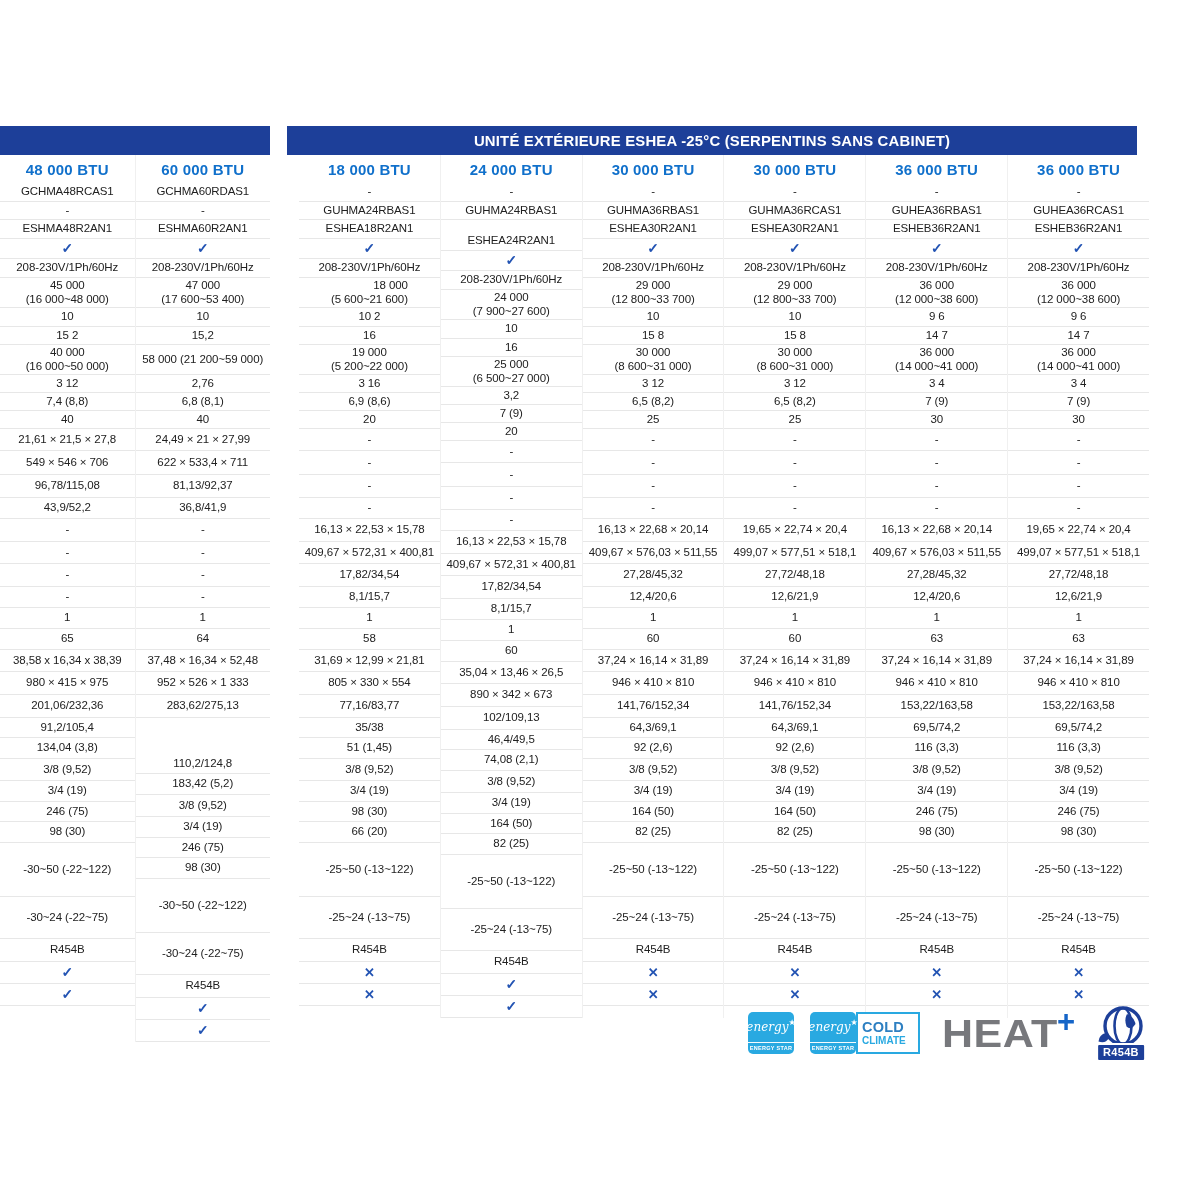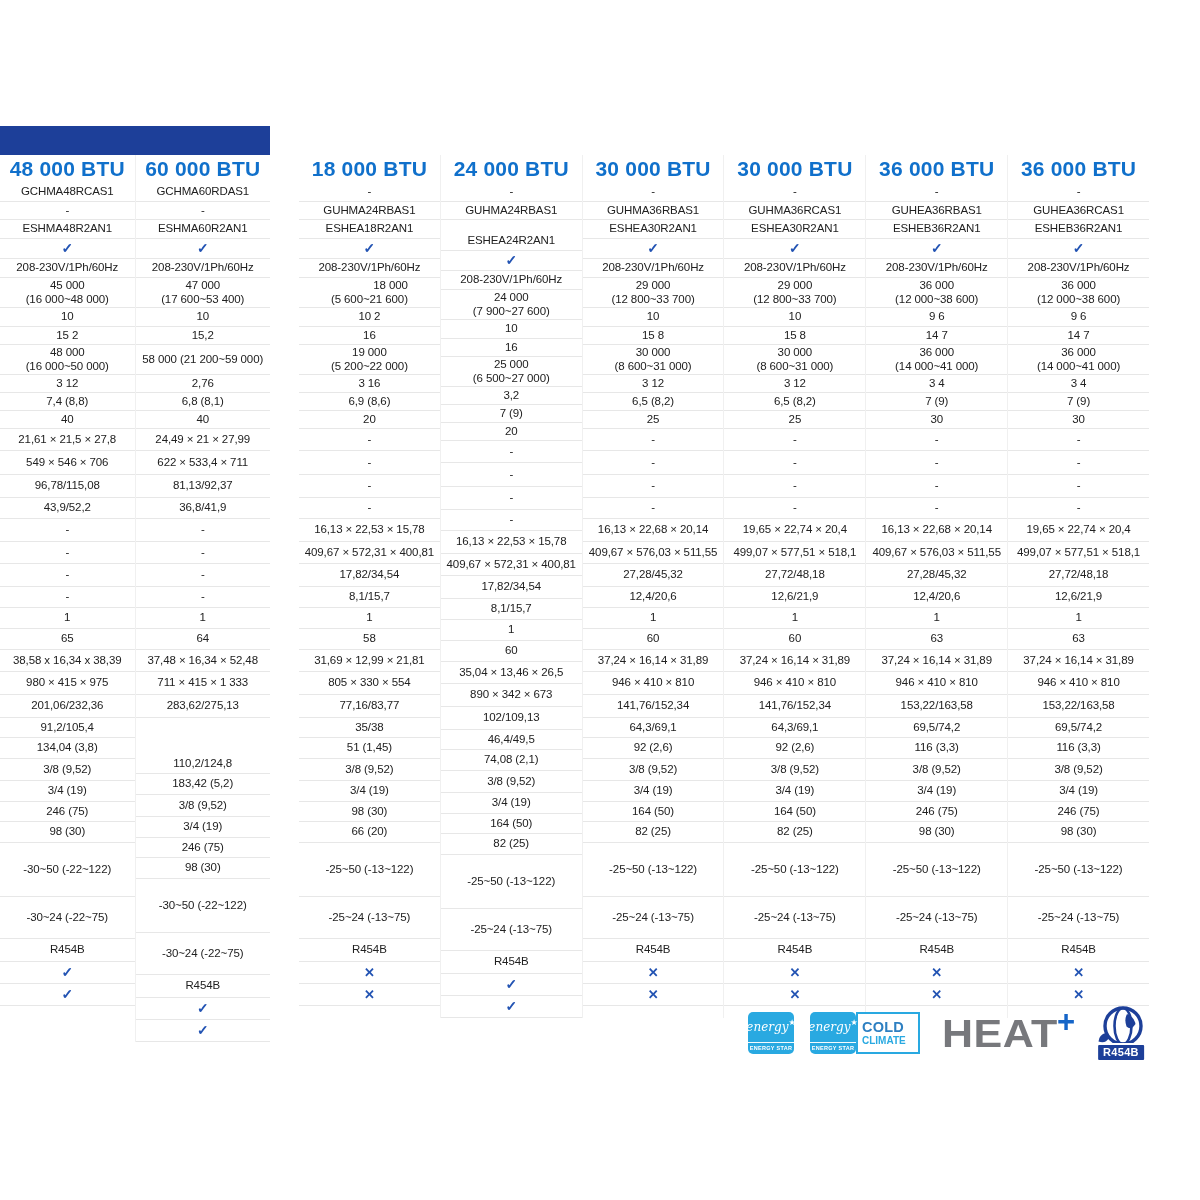--- a/index.html
+++ b/index.html
@@ -10,21 +10,21 @@
   .hdr-bar.left{left:0;width:270px;}
   .hdr-bar.right{left:287px;width:850px;}
   .hdr-title{color:#fff;font-size:15.5px;font-weight:800;letter-spacing:.2px;
              transform:scaleX(.96);white-space:nowrap;}
   .cols{position:absolute;top:155px;display:flex;}
   .left-cols{left:0;width:270px;}
   .right-cols{left:299px;width:850px;}
   .col{flex:1;display:flex;flex-direction:column;min-width:0;}
   .col + .col{border-left:1px solid #f0f0f0;}
   .btu-header{height:28px;display:flex;align-items:center;justify-content:center;
-              color:var(--btu-blue,#1070cb);font-size:21px;font-weight:800;letter-spacing:.2px;}
+              color:var(--btu-blue,#1070cb);font-size:15px;font-weight:800;letter-spacing:.2px;}
   .cell{box-sizing:border-box;border-bottom:1px solid #e7e7e7;display:flex;align-items:center;
         justify-content:center;text-align:center;font-size:11.5px;font-weight:500;
         letter-spacing:-.1px;line-height:1.2;white-space:pre-line;padding:0 2px;overflow:hidden;}
   .mark{font-weight:800;color:var(--mark-blue,#2253b3);}
   .mark.check{font-size:14px;}
   .mark.xmark{font-size:13px;}
   
   .footer{position:absolute;top:1005px;left:748px;height:56px;display:flex;align-items:center;}
   .es-logo{width:46px;height:42px;background:var(--es-blue,#29a9e1);border-radius:5px;color:#fff;
            display:flex;flex-direction:column;flex:none;}
@@ -49,34 +49,37 @@
                background:var(--bar-blue,#1d3f99);color:#fff;font-weight:800;font-size:11px;
                padding:1px 5px 2px;border-radius:3px;border:2px solid #fff;letter-spacing:.3px;}
 </style>
 </head>
 <body>
 
 <div class="page">
 
   <div class="hdr-bar left"></div>
 
+  <div class="hdr-bar right">
+    <span class="hdr-title">UNITÉ EXTÉRIEURE ESHEA -25°C (SERPENTINS SANS CABINET)</span>
+  </div>
 
   <div id="left-cols" class="cols left-cols">
       <div class="col">
         <div class="btu-header">48 000 BTU</div>
         <div class="cell" style="height: 19px;">GCHMA48RCAS1</div>
         <div class="cell" style="height: 18px;">-</div>
         <div class="cell" style="height: 19px;">ESHMA48R2AN1</div>
         <div class="cell" style="height: 20px;"><span class="mark check">✓</span></div>
         <div class="cell" style="height: 19px;">208-230V/1Ph/60Hz</div>
         <div class="cell" style="height: 30px;">45 000
 (16 000~48 000)</div>
         <div class="cell" style="height: 19px;">10</div>
         <div class="cell" style="height: 18px;">15 2</div>
-        <div class="cell" style="height: 30px;">48 000
+        <div class="cell" style="height: 30px;">40 000
 (16 000~50 000)</div>
         <div class="cell" style="height: 18px;">3 12</div>
         <div class="cell" style="height: 18px;">7,4 (8,8)</div>
         <div class="cell" style="height: 18px;">40</div>
         <div class="cell" style="height: 22px;">21,61 × 21,5 × 27,8</div>
         <div class="cell" style="height: 24px;">549 × 546 × 706</div>
         <div class="cell" style="height: 23px;">96,78/115,08</div>
         <div class="cell" style="height: 21px;">43,9/52,2</div>
         <div class="cell" style="height: 23px;">-</div>
         <div class="cell" style="height: 22px;">-</div>
@@ -118,21 +121,21 @@
         <div class="cell" style="height: 24px;">622 × 533,4 × 711</div>
         <div class="cell" style="height: 23px;">81,13/92,37</div>
         <div class="cell" style="height: 21px;">36,8/41,9</div>
         <div class="cell" style="height: 23px;">-</div>
         <div class="cell" style="height: 22px;">-</div>
         <div class="cell" style="height: 23px;">-</div>
         <div class="cell" style="height: 21px;">-</div>
         <div class="cell" style="height: 21px;">1</div>
         <div class="cell" style="height: 21px;">64</div>
         <div class="cell" style="height: 22px;">37,48 × 16,34 × 52,48</div>
-        <div class="cell" style="height: 23px;">711 × 415 × 1 333</div>
+        <div class="cell" style="height: 23px;">952 × 526 × 1 333</div>
         <div class="cell" style="height: 23px;">283,62/275,13</div>
         <div class="cell" style="height: 20px; margin-top: 36px;">110,2/124,8</div>
         <div class="cell" style="height: 21px;">183,42 (5,2)</div>
         <div class="cell" style="height: 22px;">3/8 (9,52)</div>
         <div class="cell" style="height: 21px;">3/4 (19)</div>
         <div class="cell" style="height: 20px;">246 (75)</div>
         <div class="cell" style="height: 21px;">98 (30)</div>
         <div class="cell" style="height: 54px;">-30~50 (-22~122)</div>
         <div class="cell" style="height: 42px;">-30~24 (-22~75)</div>
         <div class="cell" style="height: 23px;">R454B</div>

